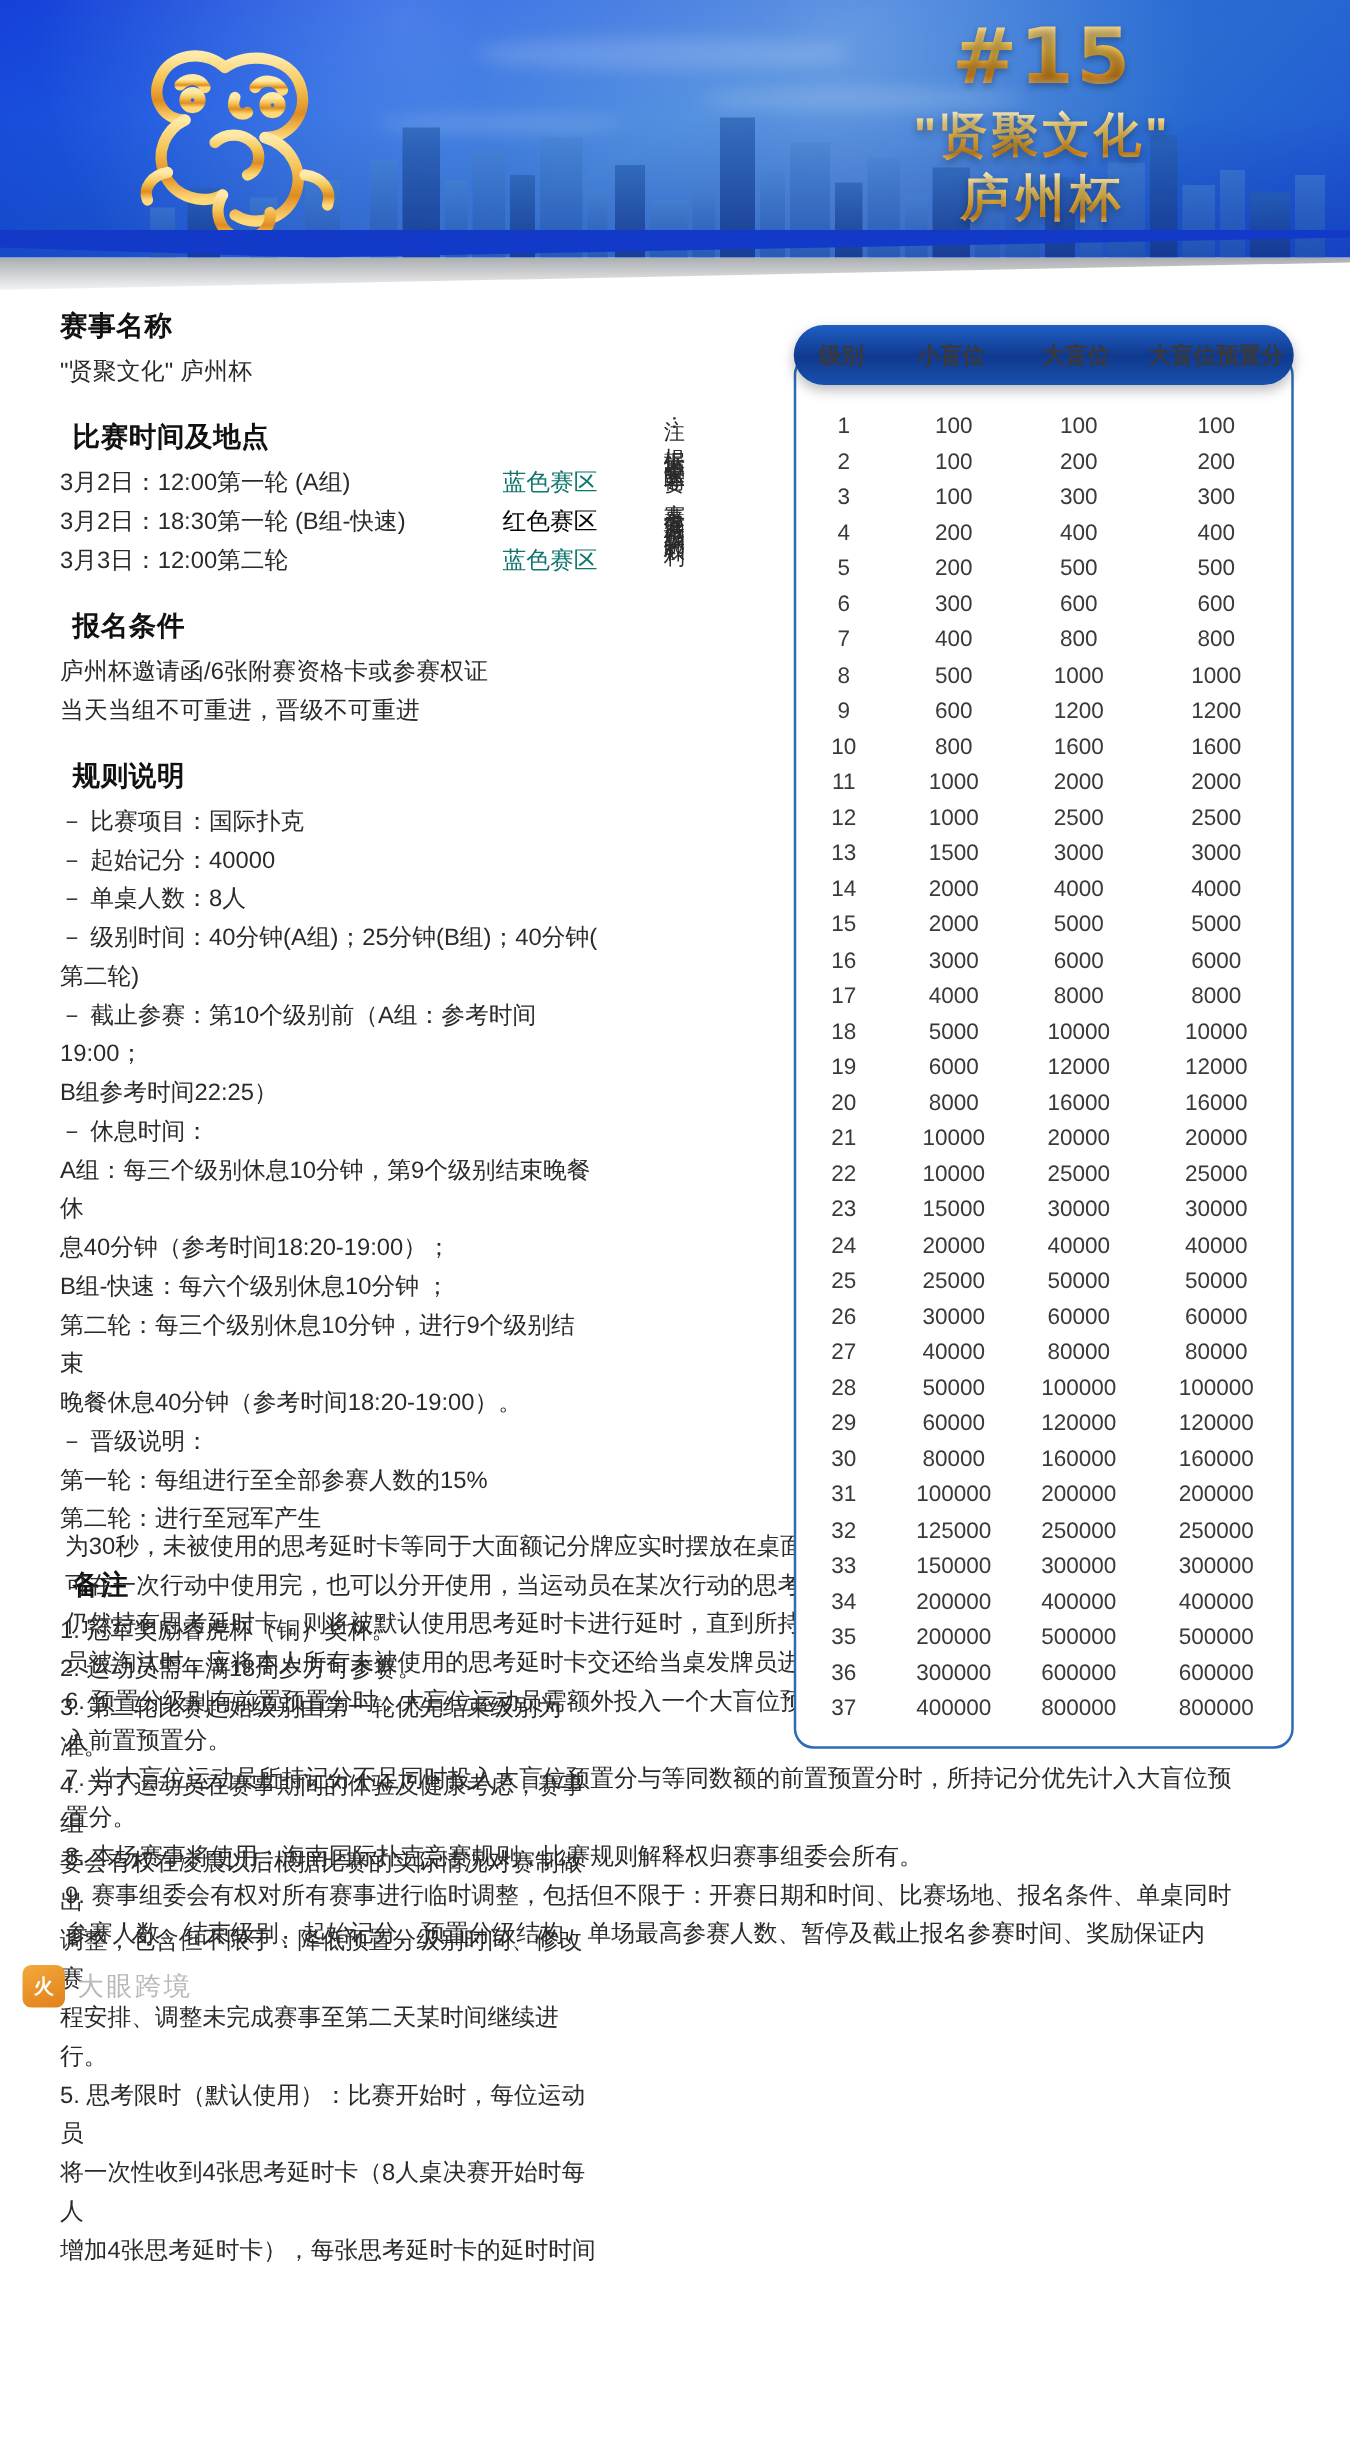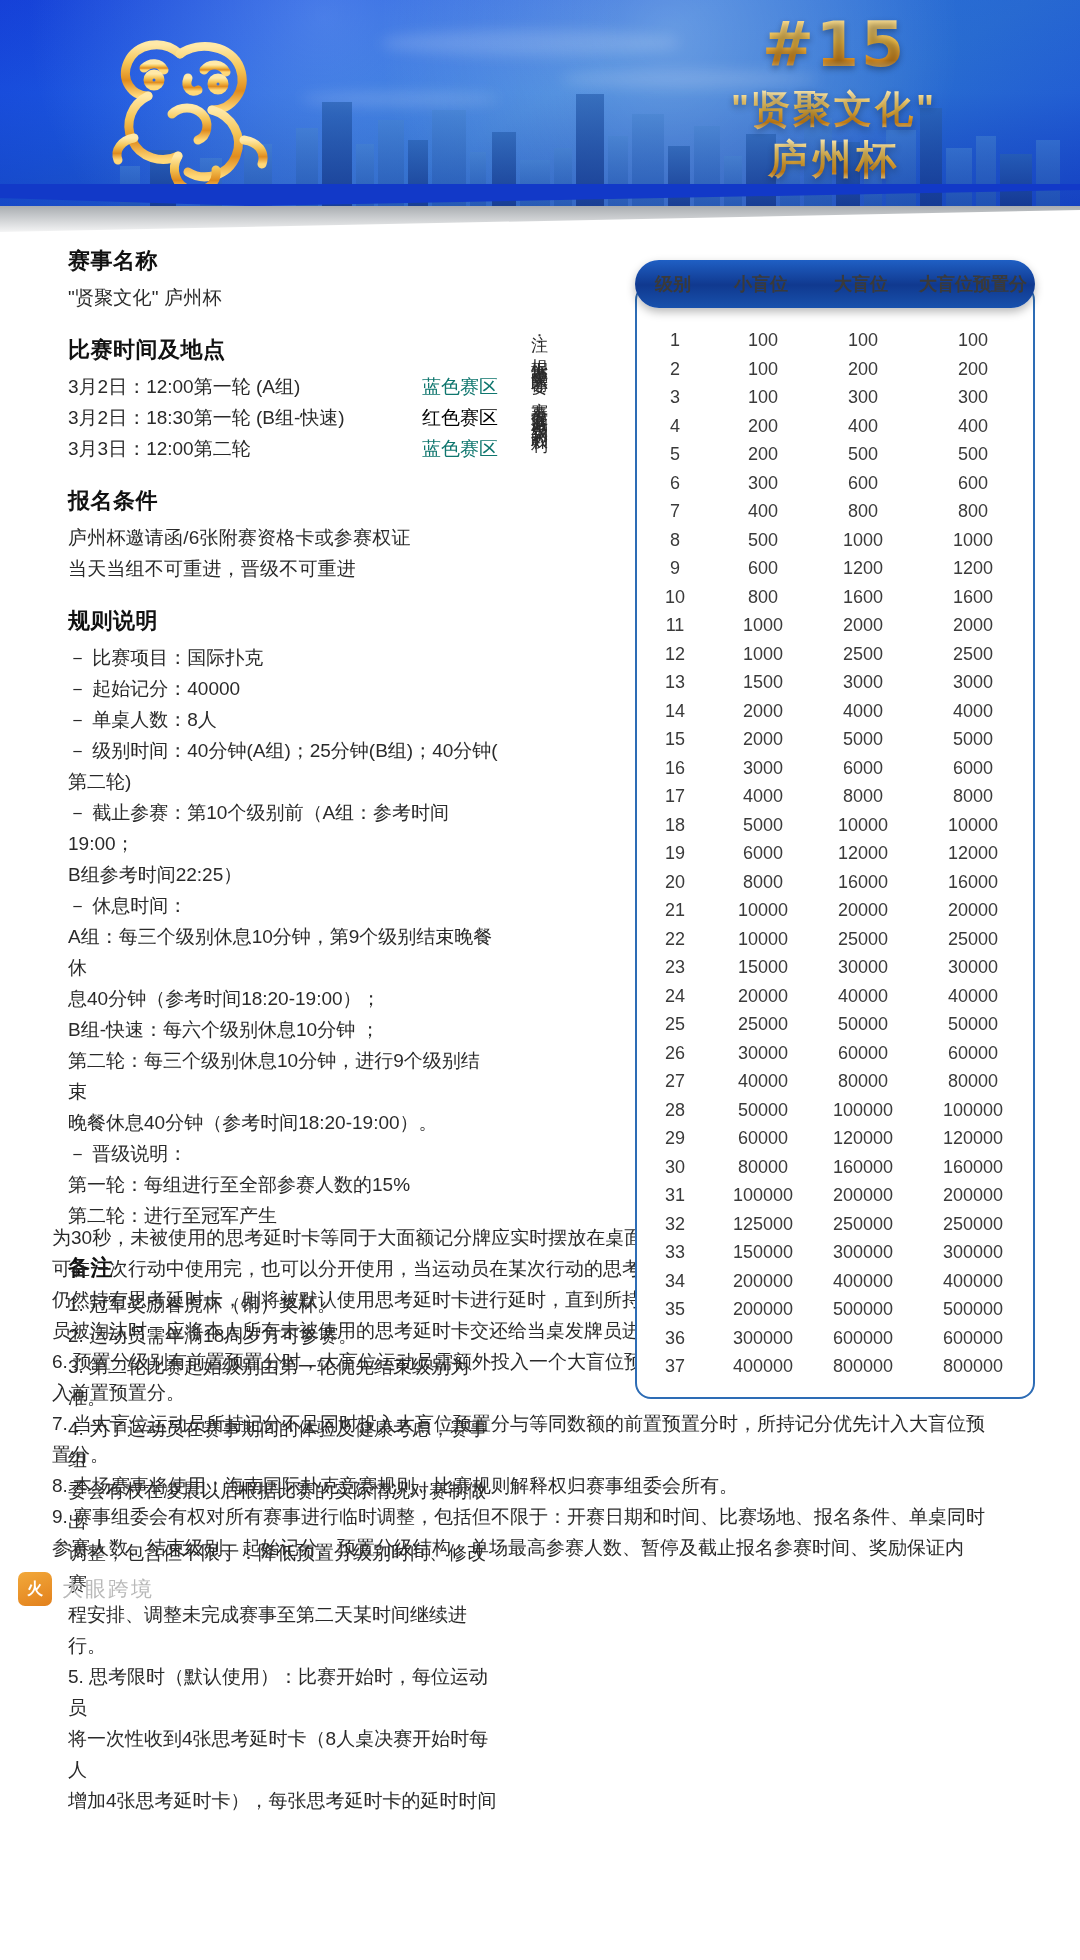--- a/index.html
+++ b/index.html
@@ -73,28 +73,28 @@
   }
   .brand-line2 {
     margin-top: 4px;
     font-size: 40px; font-weight: 700; letter-spacing: 4px; line-height: 1.15;
     background: linear-gradient(180deg, #fff3c4 0%, #f6c44e 48%, #d98a17 78%, #ffeeb0 100%);
     -webkit-background-clip: text; background-clip: text; color: transparent;
     text-shadow: 0 3px 7px rgba(0,0,0,0.32);
   }
 
   .left-col {
-    position: absolute; left: 68px; top: 246px; width: 430px;
+    position: absolute; left: 48px; top: 246px; width: 430px;
     color: #1c1c1c;
   }
   .sec-title {
     font-size: 22px; font-weight: 700; color: #111;
     margin-bottom: 6px; letter-spacing: 0.5px;
   }
-  .sec-title.gap { margin-top: 22px; }
+  .sec-title.gap { margin-top: 22px; margin-left: 10px; }
   .body-line {
     font-size: 19px; line-height: 31px; color: #2a2a2a;
     letter-spacing: 0.2px;
   }
   .sched-row { display: flex; align-items: baseline; font-size: 19px; line-height: 31px; }
   .sched-text { flex: 0 0 auto; color: #2a2a2a; }
   .sched-zone { margin-left: auto; font-weight: 400; }
   .zone-blue { color: #0f766e; }
   .zone-red { color: #000000; }
   .rule-item { font-size: 19px; line-height: 31px; color: #2a2a2a; }

